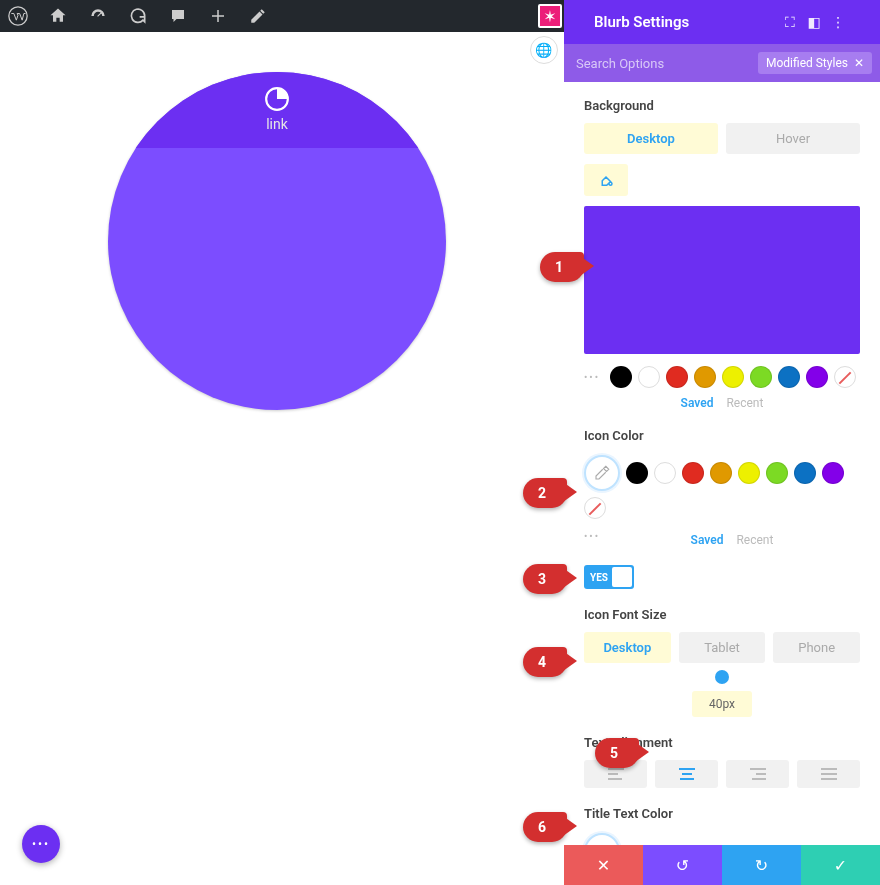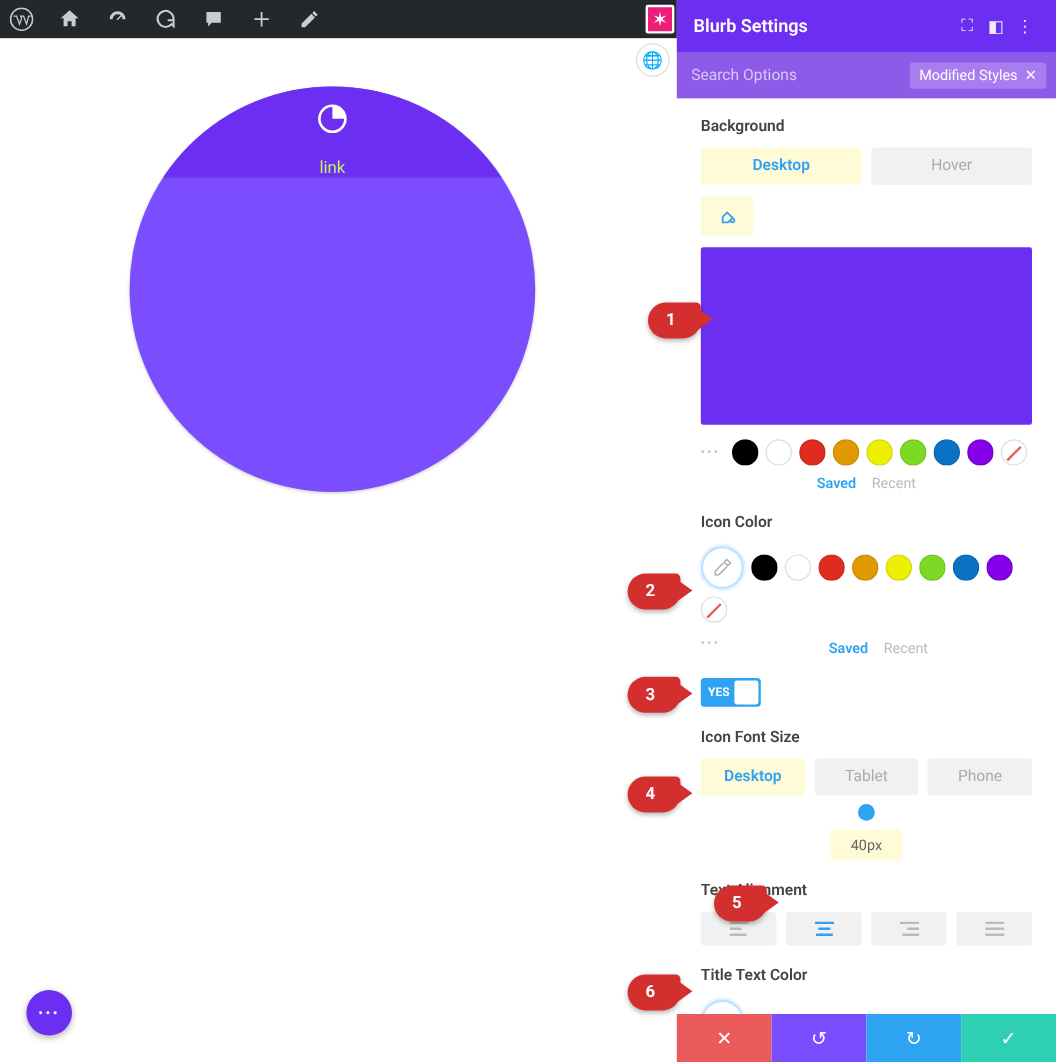--- a/index.html
+++ b/index.html
@@ -8,27 +8,27 @@
 
 .adminbar { height: 32px; background: #23282d; display: flex; align-items: center; padding: 0 6px; gap: 16px; position: relative; }
 .adminbar .icon { color: #ccc; font-size: 18px; display: flex; align-items: center; justify-content: center; width: 24px; height: 24px; }
 .adminbar .star-badge { position: absolute; right: 318px; top: 4px; width: 24px; height: 24px; background: #ec1e79; border: 2px solid #fff; border-radius: 2px; color: #fff; display: flex; align-items: center; justify-content: center; font-size: 16px; }
 
 
 .canvas { position: absolute; left: 0; top: 32px; width: 564px; height: 853px; background: #fff; }
 .circle { position: absolute; left: 108px; top: 40px; width: 338px; height: 338px; border-radius: 50%; background: #7c4dff; overflow: hidden; box-shadow: 0 1px 3px rgba(0,0,0,0.2); }
 .circle-cap { position: absolute; top: 0; left: 0; right: 0; height: 76px; background: #6c2ff2; }
 .circle-icon { position: absolute; top: 14px; left: 50%; transform: translateX(-50%); color: #fff; }
-.circle-title { position: absolute; top: 60px; left: 0; right: 0; text-align: center; color: #bef264; font-size: 14px; }
+.circle-title { position: absolute; top: 44px; left: 0; right: 0; text-align: center; color: #e5e5e5; font-size: 14px; }
 .floating-btn { position: absolute; left: 22px; bottom: 22px; width: 38px; height: 38px; border-radius: 50%; background: #6c2ff2; color: #fff; display: flex; align-items: center; justify-content: center; letter-spacing: 2px; font-size: 12px; box-shadow: 0 2px 6px rgba(0,0,0,0.3); }
 .globe-btn { position: absolute; top: 4px; right: 6px; width: 28px; height: 28px; border-radius: 50%; border: 1px solid #ddd; background: #fff; color: #888; display: flex; align-items: center; justify-content: center; font-size: 14px; }
 
 
 .panel { position: absolute; right: 0; top: 0; width: 316px; height: 885px; background: #fff; display: flex; flex-direction: column; }
-.panel-header { background: #6c2ff2; color: #fff; padding: 10px 14px; display: flex; align-items: center; height: 44px; }
+.panel-header { background: #6c2ff2; color: #fff; padding: 10px 30px; display: flex; align-items: center; height: 44px; }
 .panel-header .title { font-size: 15px; font-weight: 600; flex: 1; }
 .panel-header .hicon { width: 24px; text-align: center; opacity: 0.9; font-size: 14px; }
 .panel-tabs { background: #8e5be8; height: 38px; display: flex; align-items: center; padding: 0 8px; }
 .panel-tabs .search { flex: 1; color: #d8c8f7; font-size: 13px; padding-left: 4px; }
 .panel-tabs .modchip { background: #a77df0; color: #fff; font-size: 12px; padding: 4px 8px; border-radius: 3px; display: flex; align-items: center; gap: 6px; }
 .panel-body { flex: 1; overflow: hidden; padding: 16px 20px 0 20px; }
 
 .section-label { font-size: 13px; font-weight: 600; color: #444; margin-bottom: 10px; }
 .section { margin-bottom: 18px; }
 

